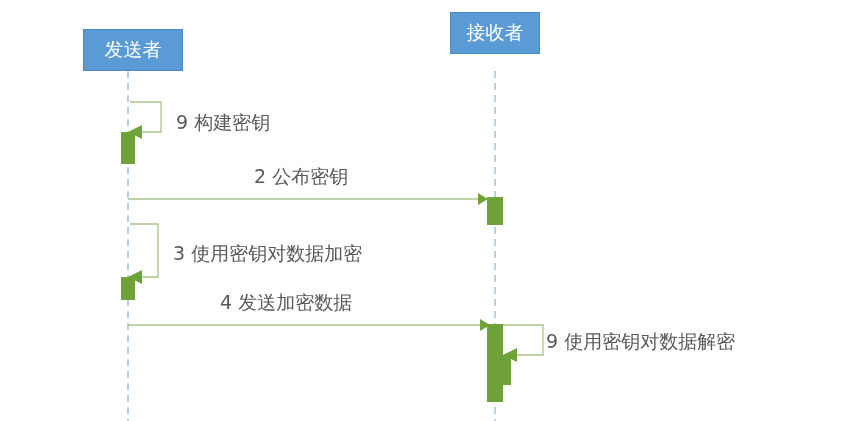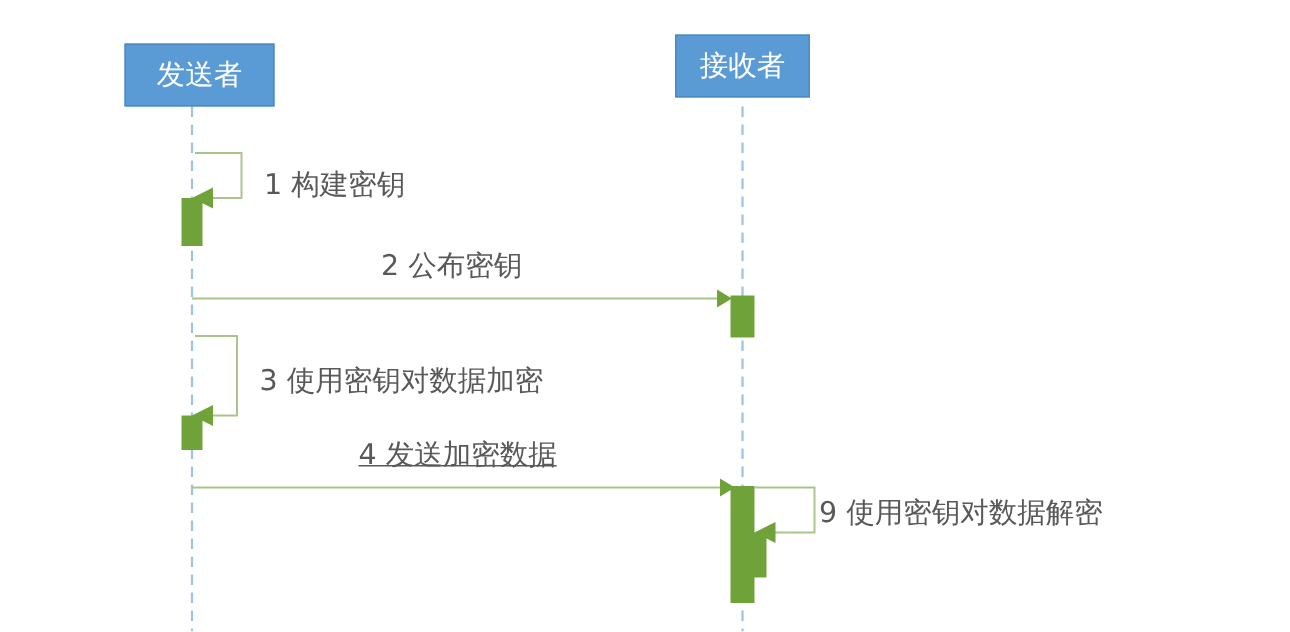--- a/index.html
+++ b/index.html
@@ -41,19 +41,19 @@
   </g>
 
   <g>
     <polyline points="503,325 543,325 543,355 512,355" fill="none" stroke="#a9c48a" stroke-width="1.3"></polyline>
     <polygon points="503,355 517,348 517,362" fill="#70a23a"></polygon>
     <rect x="500" y="355" width="11" height="30" fill="#70a23a"></rect>
   </g>
 </svg>
 
 <div class="actor" style="left:83px;top:29px;width:100px;height:42px;">发送者</div>
-<div class="actor" style="left:450px;top:23px;width:90px;height:42px;">接收者</div>
+<div class="actor" style="left:450px;top:12px;width:90px;height:42px;">接收者</div>
 
-<div class="msg" style="left:176px;top:110px;">1 构建密钥</div>
+<div class="msg" style="left:176px;top:110px;">9 构建密钥</div>
 <div class="msg" style="left:254px;top:164px;text-align:right;">2 公布密钥</div>
 <div class="msg" style="left:173px;top:241px;text-align:right;">3 使用密钥对数据加密</div>
-<div class="msg" style="left:239px;top:290px;text-decoration:underline;">4 发送加密数据</div>
+<div class="msg" style="left:220px;top:290px;">4 发送加密数据</div>
 <div class="msg" style="left:546px;top:329px;">9 使用密钥对数据解密</div>
 
 </body></html>

